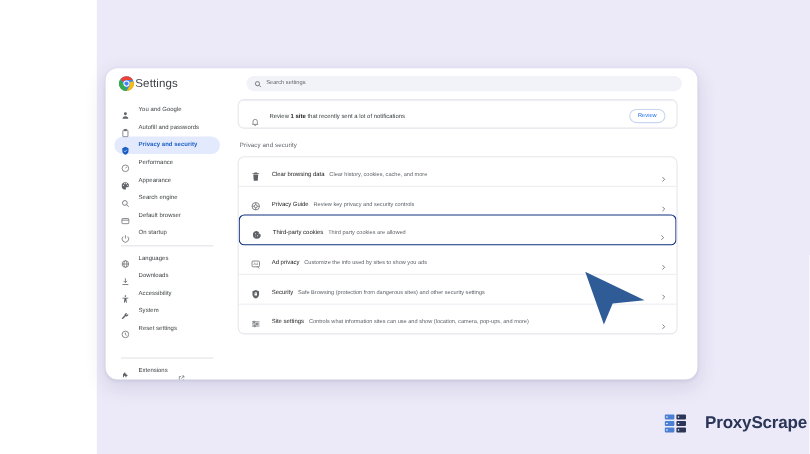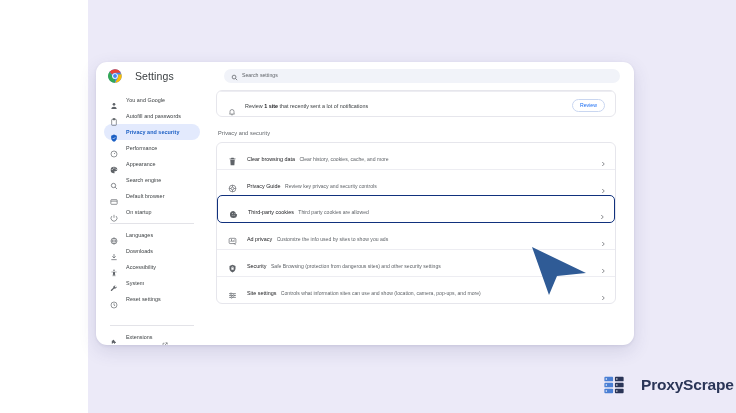--- a/index.html
+++ b/index.html
@@ -33,21 +33,21 @@
   }
 
   
   .topbar {
     height: 28px;
     display: flex;
     align-items: center;
     flex: 0 0 28px;
     padding-left: 8px;
   }
-  .brand { display: flex; align-items: center; gap: 13px; width: 112px; padding-left: 4px; }
+  .brand { display: flex; align-items: center; gap: 1px; width: 112px; padding-left: 4px; }
   .chrome-logo { width: 14px; height: 14px; display: block; }
   .brand-title {
     font-size: 10.5px; color: #3c4043; letter-spacing: .1px;
   }
   .searchwrap { flex: 1; padding-right: 14px; display: flex; align-items: center; }
   .searchbar {
     flex: 1;
     height: 14px;
     background: #f1f3f9;
     border-radius: 8px;

